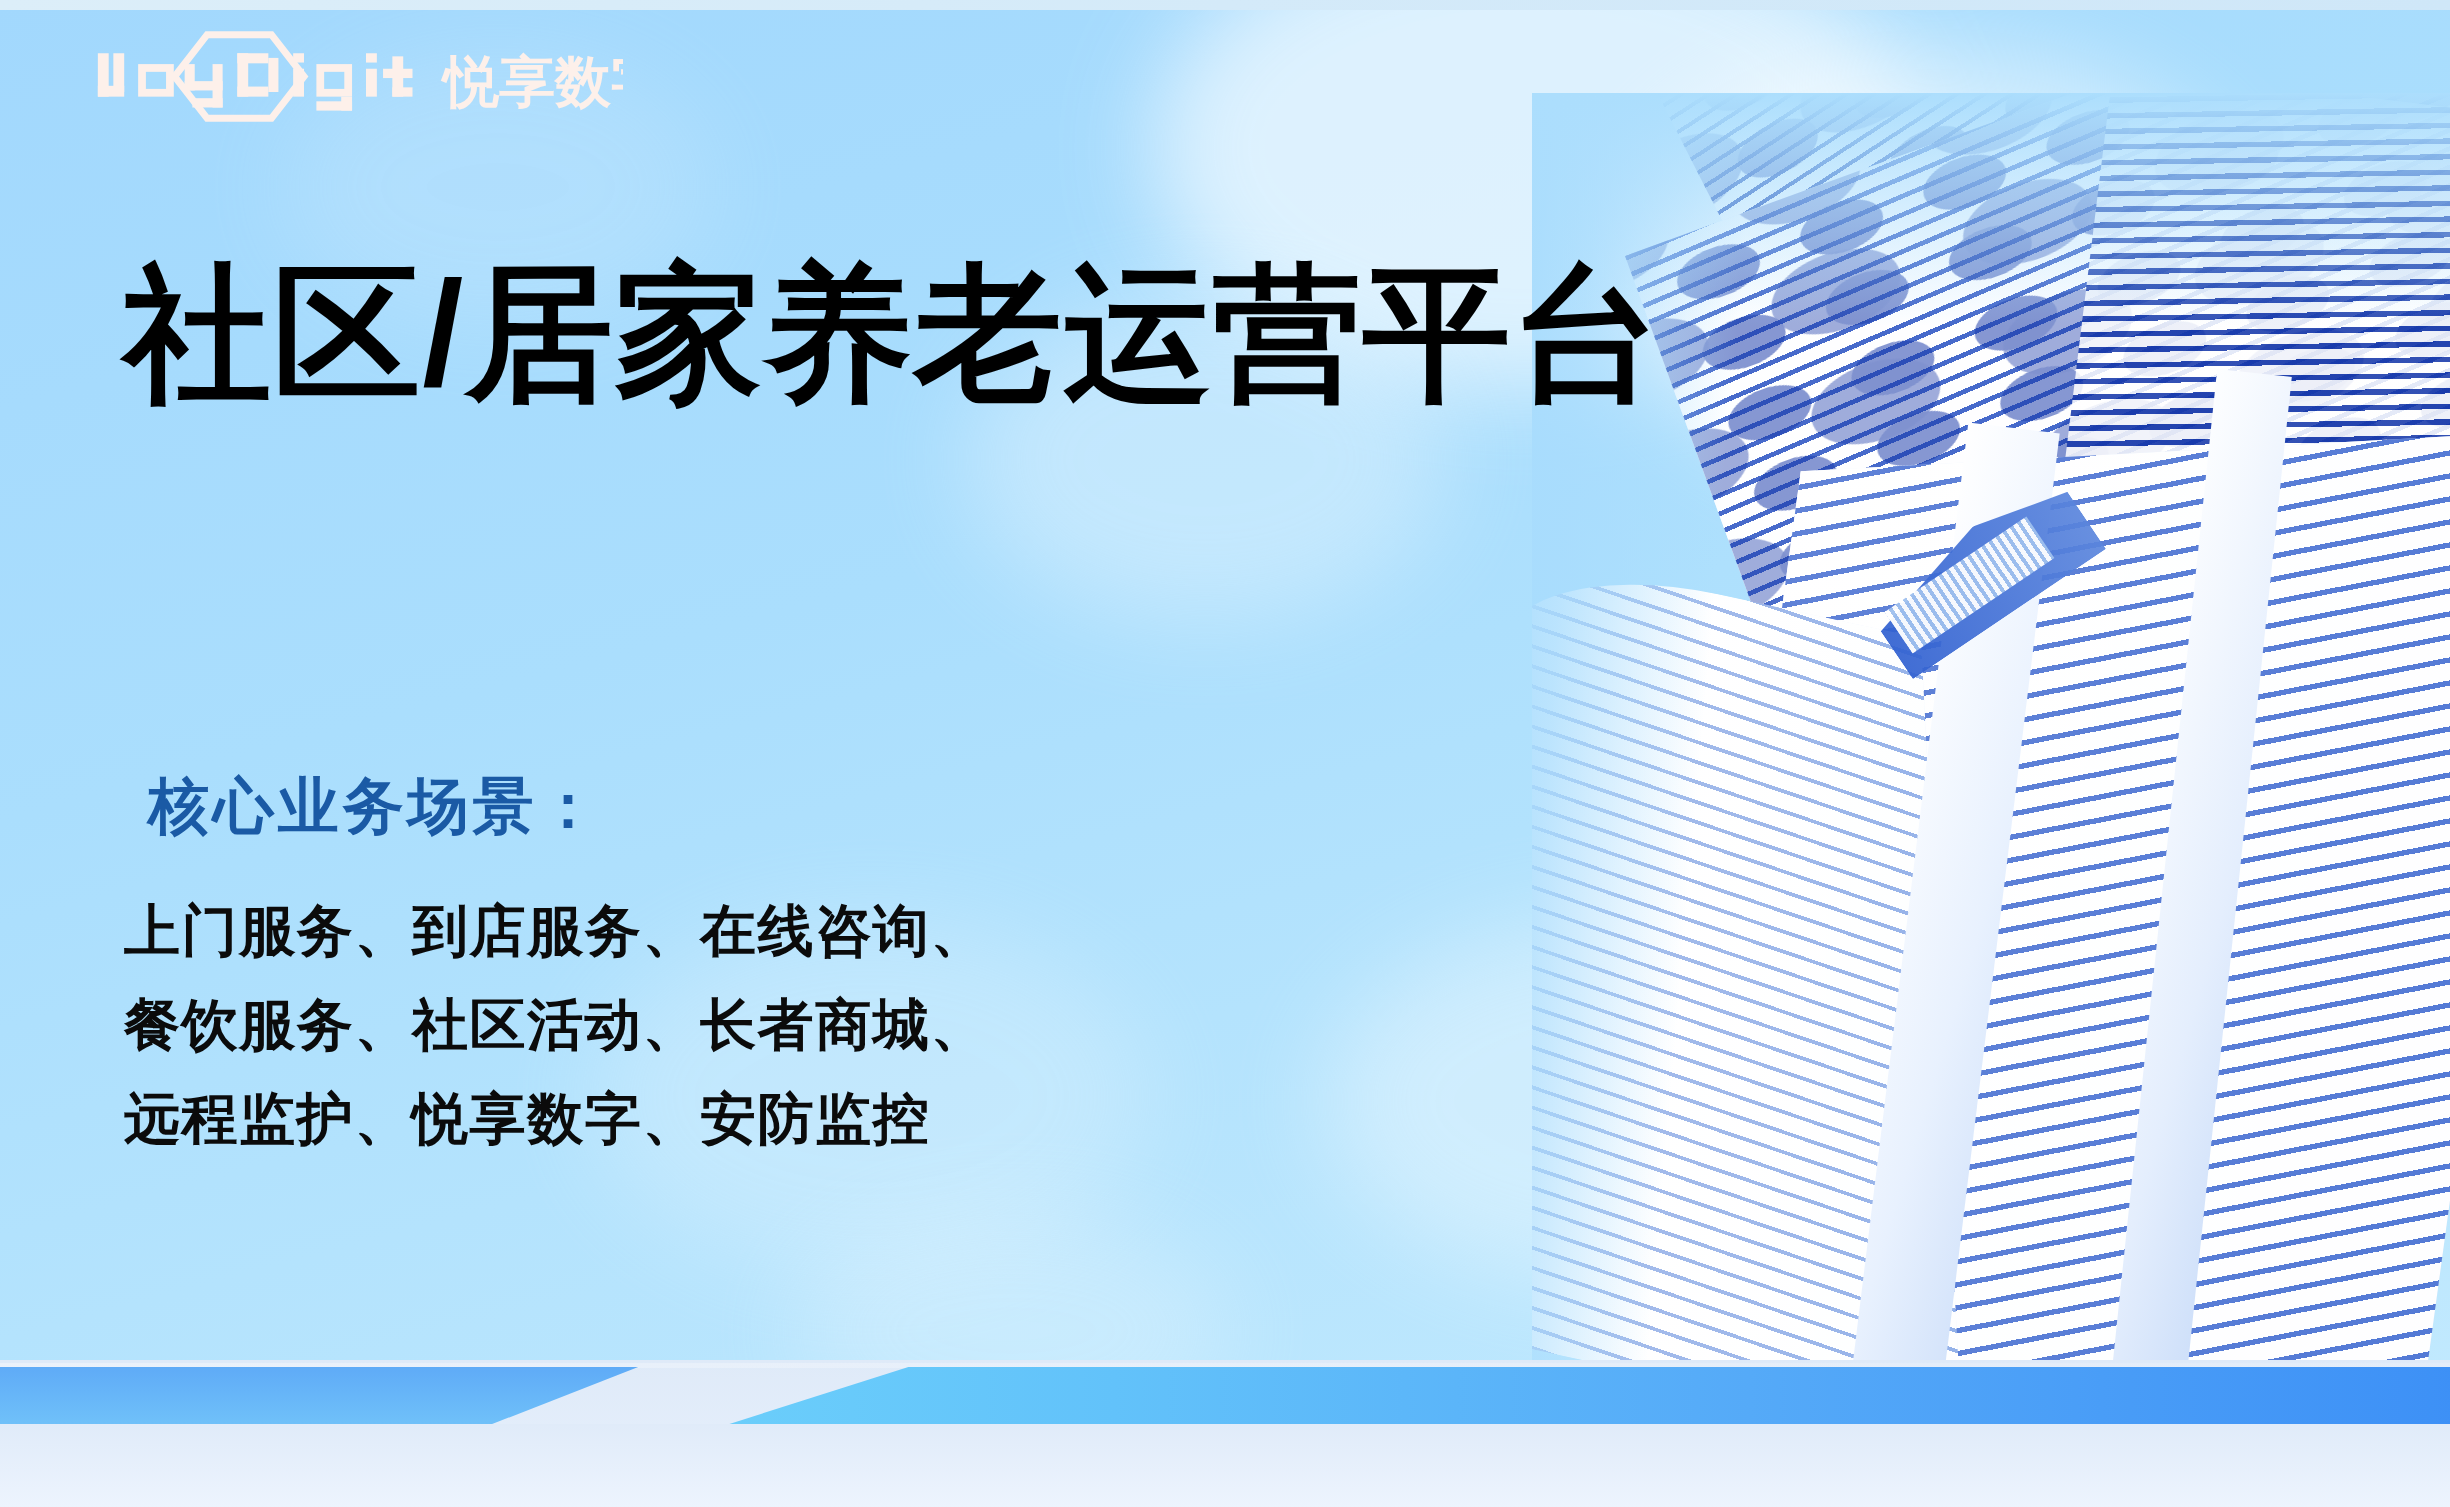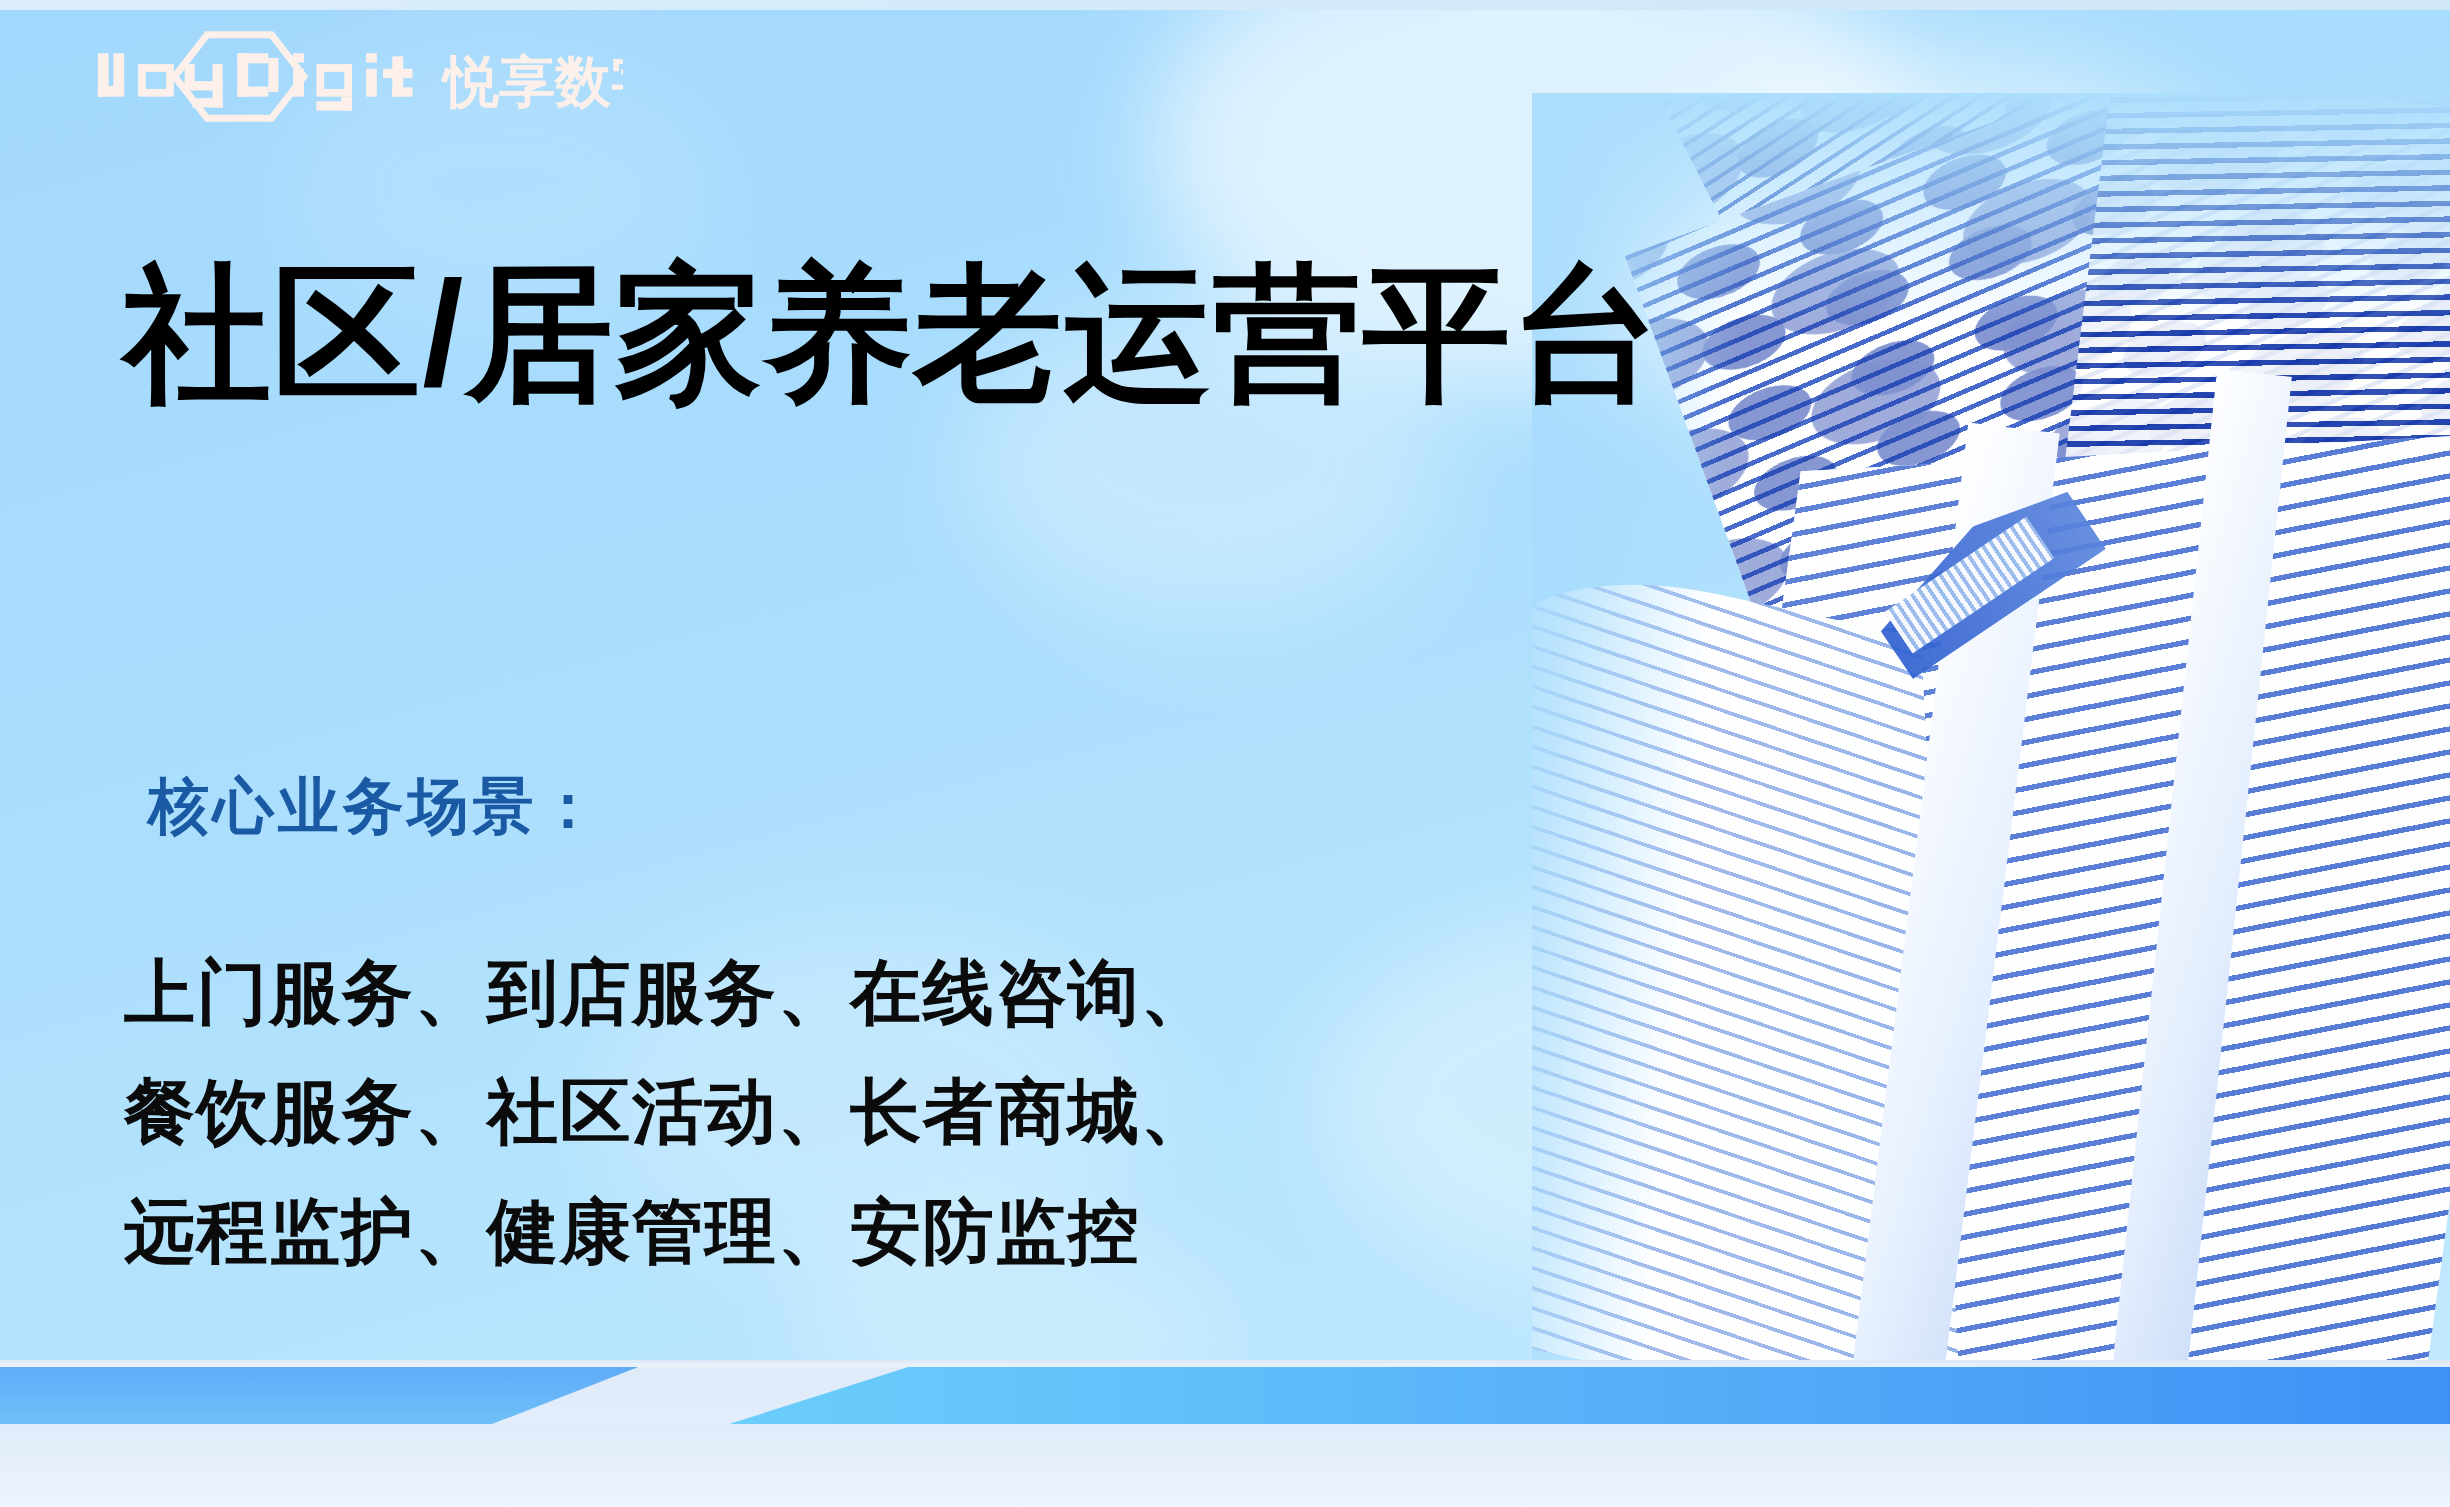--- a/index.html
+++ b/index.html
@@ -126,22 +126,22 @@
     letter-spacing:1.6px;white-space:nowrap;
     font-family:"Liberation Sans","DejaVu Sans",sans-serif;
     text-align:center;
   }
   .subhead{
     position:absolute;left:148px;top:770px;
     font-size:61px;line-height:1.2;font-weight:700;color:#1a5aa5;
     letter-spacing:3.9px;white-space:nowrap;
   }
   .bodylines{
-    position:absolute;left:124px;top:933px;
-    font-size:71px;line-height:1.68;font-weight:700;color:#0b0b0b;
+    position:absolute;left:124px;top:884px;
+    font-size:56px;line-height:1.68;font-weight:700;color:#0b0b0b;
     letter-spacing:1.6px;
   }
   .bodylines div{white-space:nowrap;}
 
   
   .bandbase{position:absolute;left:0;bottom:0;width:2450px;height:148px;
     background:linear-gradient(180deg,#dfeaf8 0%,#e4eefb 60%,#eaf2fd 100%);}
   .bandfill{position:absolute;left:0;bottom:0;width:2450px;height:84px;
     background:linear-gradient(180deg,#e0ebf9,#edf4fe);}
   .parA{position:absolute;left:-7.8px;top:1367px;width:646px;height:101px;
@@ -232,21 +232,21 @@
     </svg>
   </div>
 
   <div class="title">社区/居家养老运营平台</div>
 
   <div class="subhead">核心业务场景：</div>
 
   <div class="bodylines">
     <div>上门服务、到店服务、在线咨询、</div>
     <div>餐饮服务、社区活动、长者商城、</div>
-    <div>远程监护、健康管理、安防监控</div>
+    <div>远程监护、悦享数字、安防监控</div>
   </div>
 
   <div class="bandbase"></div>
   <div class="bandtopline"></div>
   <div class="parA"></div>
   <div class="parB"></div>
   <div class="bandfill"></div>
 
 </div>
 

